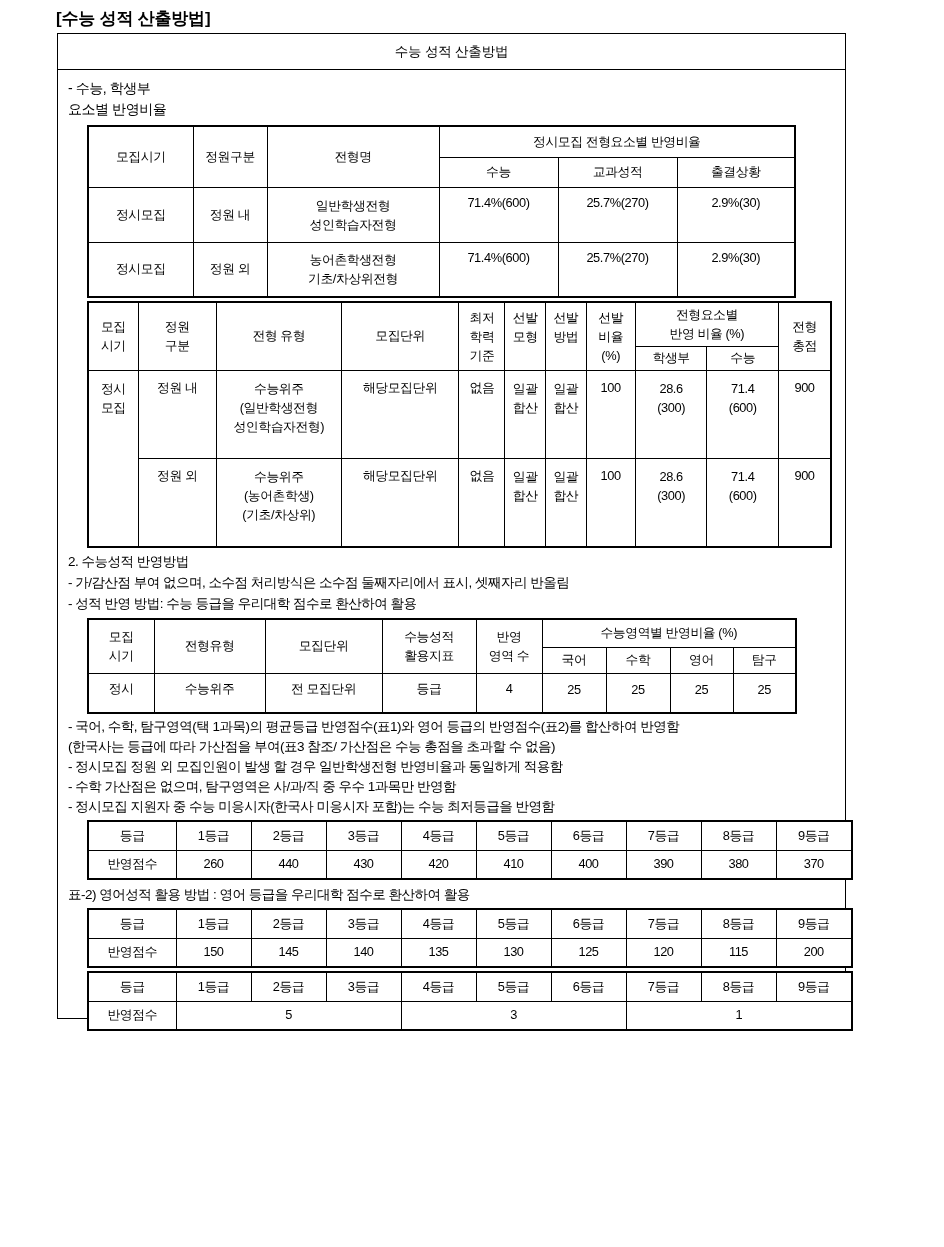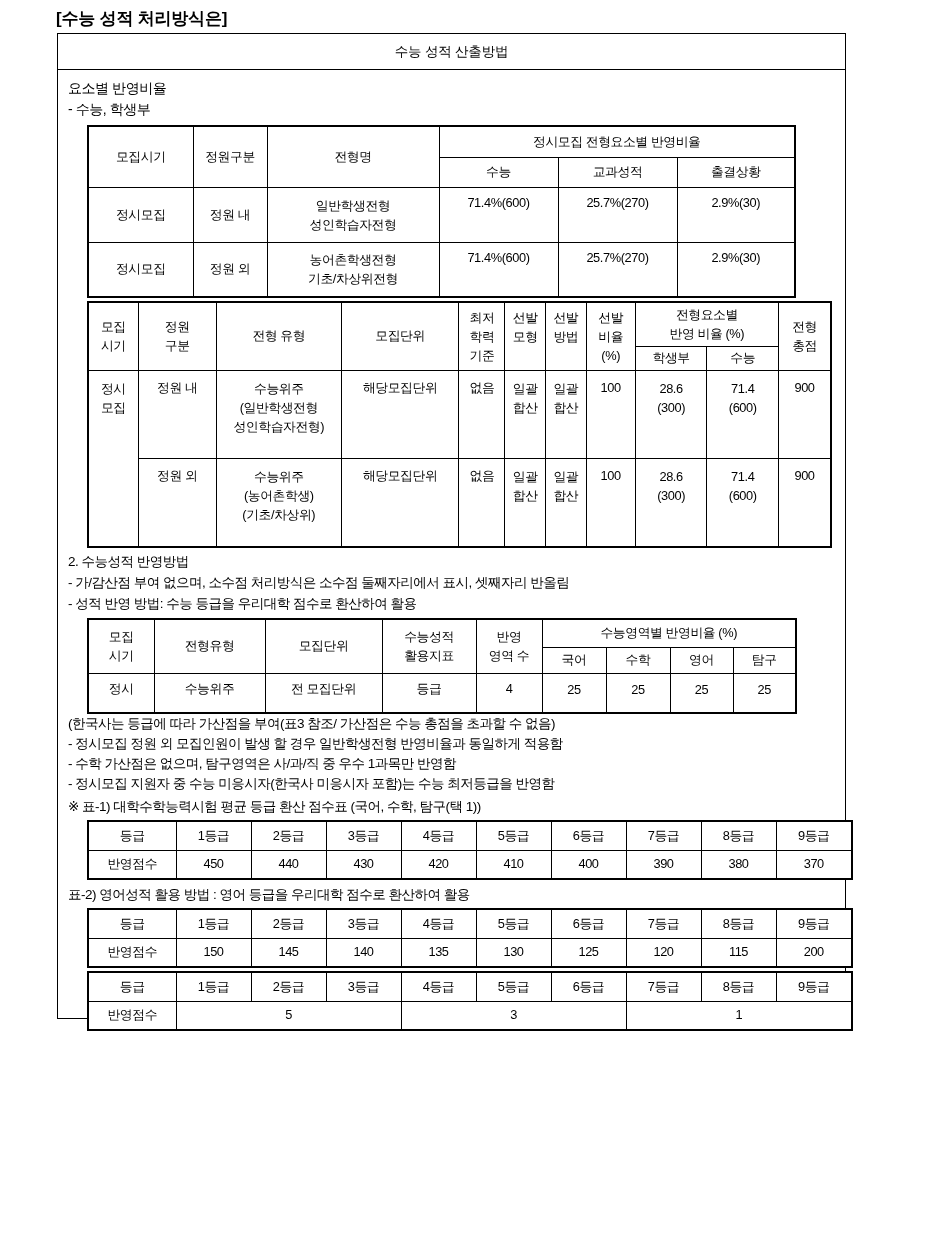--- a/index.html
+++ b/index.html
@@ -93,32 +93,32 @@
   .tblg { width: 766px; margin: 3px 0 0 19px; }
   .tblg td { height: 29px; }
 
   .cellstack { display: block; line-height: 19px; }
 </style>
 </head>
 <body>
 
 <div class="page">
 
-  <div class="doc-heading">[수능 성적 처리방식은]</div>
+  <div class="doc-heading">[수능 성적 산출방법]</div>
 
   <div class="outer-box">
 
     <div class="title-bar">
       <span>수능 성적 산출방법</span>
     </div>
 
     <div class="body-area">
 
+      <div class="line">- 수능, 학생부</div>
       <div class="line">요소별 반영비율</div>
-      <div class="line">- 수능, 학생부</div>
 
       <table class="grid tbl1">
         <colgroup>
           <col style="width:105px">
           <col style="width:74px">
           <col style="width:172px">
           <col style="width:119px">
           <col style="width:119px">
           <col style="width:118px">
         </colgroup>
@@ -328,26 +328,26 @@
             <td style="vertical-align:top;padding-top:6px">등급</td>
             <td style="vertical-align:top;padding-top:6px">4</td>
             <td class="t-small" style="vertical-align:top;padding-top:7px">25</td>
             <td class="t-small" style="vertical-align:top;padding-top:7px">25</td>
             <td class="t-small" style="vertical-align:top;padding-top:7px">25</td>
             <td class="t-small" style="vertical-align:top;padding-top:7px">25</td>
           </tr>
         </tbody>
       </table>
 
+      <div class="line sm tight" style="margin-top:3px">- 국어, 수학, 탐구영역(택 1과목)의 평균등급 반영점수(표1)와 영어 등급의 반영점수(표2)를 합산하여 반영함</div>
       <div class="line sm tight">(한국사는 등급에 따라 가산점을 부여(표3 참조/ 가산점은 수능 총점을 초과할 수 없음)</div>
       <div class="line sm tight">- 정시모집 정원 외 모집인원이 발생 할 경우 일반학생전형 반영비율과 동일하게 적용함</div>
       <div class="line sm tight">- 수학 가산점은 없으며, 탐구영역은 사/과/직 중 우수 1과목만 반영함</div>
       <div class="line sm tight">- 정시모집 지원자 중 수능 미응시자(한국사 미응시자 포함)는 수능 최저등급을 반영함</div>
 
-      <div class="line sm tight" style="margin-top:3px">※ 표-1) 대학수학능력시험 평균 등급 환산 점수표 (국어, 수학, 탐구(택 1))</div>
       <table class="grid tblg">
         <colgroup>
           <col style="width:88px">
             <col style="width:75px">
             <col style="width:75px">
           <col style="width:75px">
             <col style="width:75px">
             <col style="width:75px">
           <col style="width:75px">
             <col style="width:75px">
@@ -362,21 +362,21 @@
             <td>3등급</td>
             <td>4등급</td>
             <td>5등급</td>
             <td>6등급</td>
             <td>7등급</td>
             <td>8등급</td>
             <td>9등급</td>
           </tr>
           <tr>
             <td class="t-small">반영점수</td>
-            <td class="t-small">450</td>
+            <td class="t-small">260</td>
             <td class="t-small">440</td>
             <td class="t-small">430</td>
             <td class="t-small">420</td>
             <td class="t-small">410</td>
             <td class="t-small">400</td>
             <td class="t-small">390</td>
             <td class="t-small">380</td>
             <td class="t-small">370</td>
           </tr>
         </tbody>

